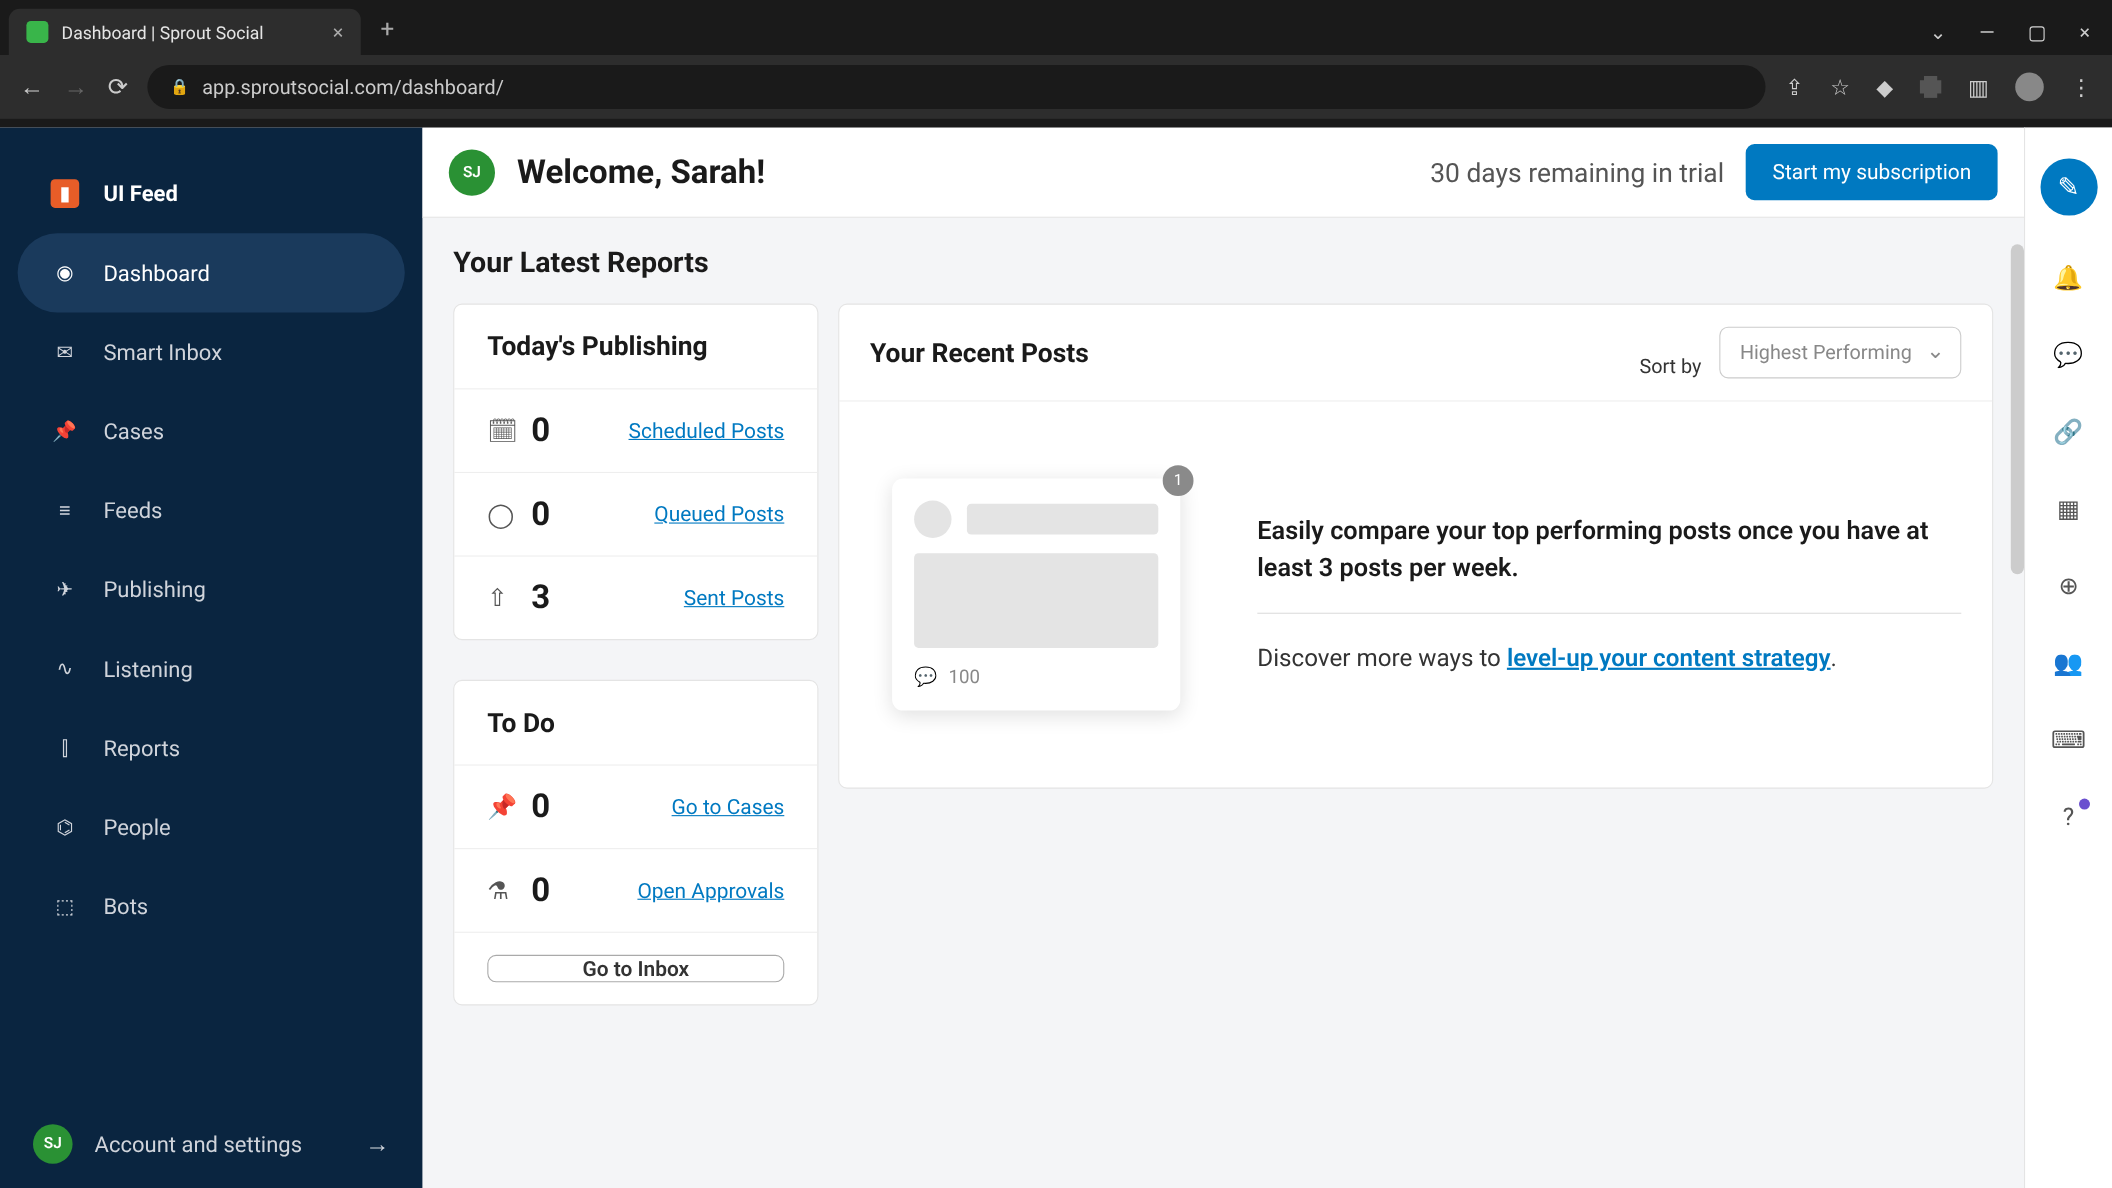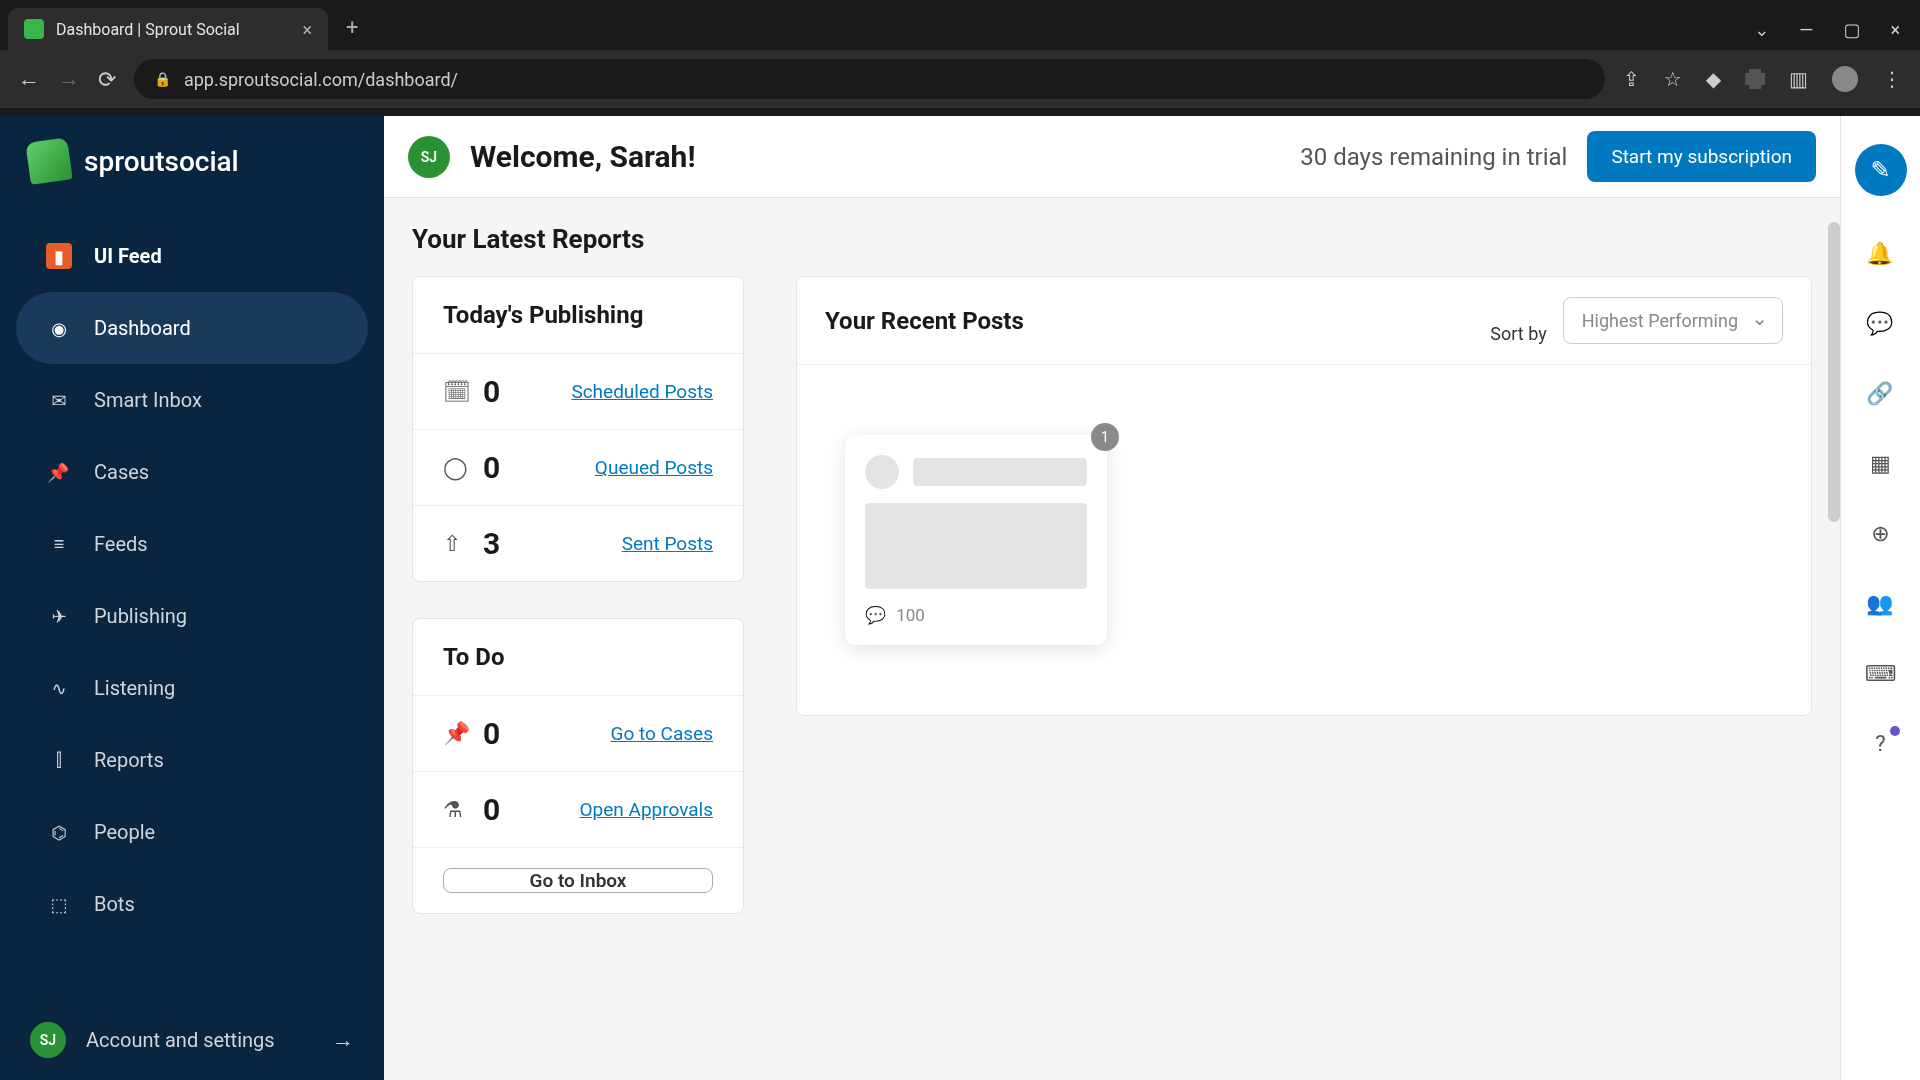--- a/index.html
+++ b/index.html
@@ -43,21 +43,21 @@
 
 
 .main { flex: 1; display: flex; flex-direction: column; overflow: hidden; }
 .topbar { height: 82px; background: #fff; border-bottom: 1px solid #e4e4e4; display: flex; align-items: center; padding: 0 24px; gap: 20px; }
 .org-badge { width: 42px; height: 42px; border-radius: 50%; background: #2a9134; color: #fff; display: flex; align-items: center; justify-content: center; font-size: 14px; font-weight: 600; }
 .welcome { font-size: 30px; font-weight: 700; color: #1a1a1a; }
 .trial-text { margin-left: auto; color: #555; font-size: 24px; }
 .cta-btn { background: #0079c1; color: #fff; border: none; padding: 14px 24px; border-radius: 8px; font-size: 19px; font-weight: 400; cursor: pointer; }
 .content { flex: 1; overflow-y: auto; padding: 26px 28px; position: relative; }
 .section-title { font-size: 26px; font-weight: 700; color: #1a1a1a; margin-bottom: 22px; }
-.cols { display: flex; gap: 52px; align-items: flex-start; }
+.cols { display: flex; gap: 18px; align-items: flex-start; }
 .col-left { width: 332px; flex-shrink: 0; display: flex; flex-direction: column; gap: 36px; }
 .card { background: #fff; border: 1px solid #e4e4e4; border-radius: 8px; }
 .card-title { font-size: 24px; font-weight: 700; color: #1a1a1a; padding: 24px 30px; }
 .pub-row { display: flex; align-items: center; padding: 20px 30px; border-top: 1px solid #eee; }
 .pub-icon { font-size: 22px; color: #555; width: 30px; }
 .pub-count { font-size: 30px; font-weight: 700; color: #1a1a1a; margin-left: 10px; }
 .pub-link { margin-left: auto; color: #0079c1; font-size: 19px; text-decoration: underline; cursor: pointer; }
 .action-row { padding: 20px 30px; border-top: 1px solid #eee; }
 .outline-btn { width: 100%; border: 1px solid #aaa; background: #fff; border-radius: 8px; font-size: 19px; font-weight: 600; color: #333; cursor: pointer; }
 .col-right { flex: 1; }
@@ -126,24 +126,20 @@
       <span>▥</span>
       <span class="avatar-ico"></span>
       <span>⋮</span>
     </div>
   </div>
 </div>
 
 <div class="viewport">
 
   <nav class="sidebar">
-    <div class="logo-row">
-      <div class="logo-leaf"></div>
-      <span class="logo-text">sproutsocial</span>
-    </div>
     <div class="nav-item highlight">
       <span class="nav-icon">▮</span>
       <span class="label">UI Feed</span>
     </div>
     <div class="nav-item active">
       <span class="nav-icon">◉</span>
       <span>Dashboard</span>
     </div>
     <div class="nav-item">
       <span class="nav-icon">✉</span>
@@ -249,20 +245,27 @@
                 <div class="r1">
                     <div class="circ"></div>
                     <div class="bar"></div>
                   </div>
                 <div class="img"></div>
                 <div class="meta">
                   <span>💬</span>
                   <span>100</span>
                 </div>
               </div>
+              <div class="posts-copy">
+                <p class="lead">Easily compare your top performing posts once you have at least 3 posts per week.</p>
+                <hr>
+                <p class="sub">
+                  <span>Discover more ways to </span><a>level-up your content strategy</a><span>.</span>
+                </p>
+              </div>
             </div>
           </div>
         </div>
       </div>
     </div>
   </div>
 
   <div class="rail">
     <div class="compose-fab">
       <span>✎</span>

